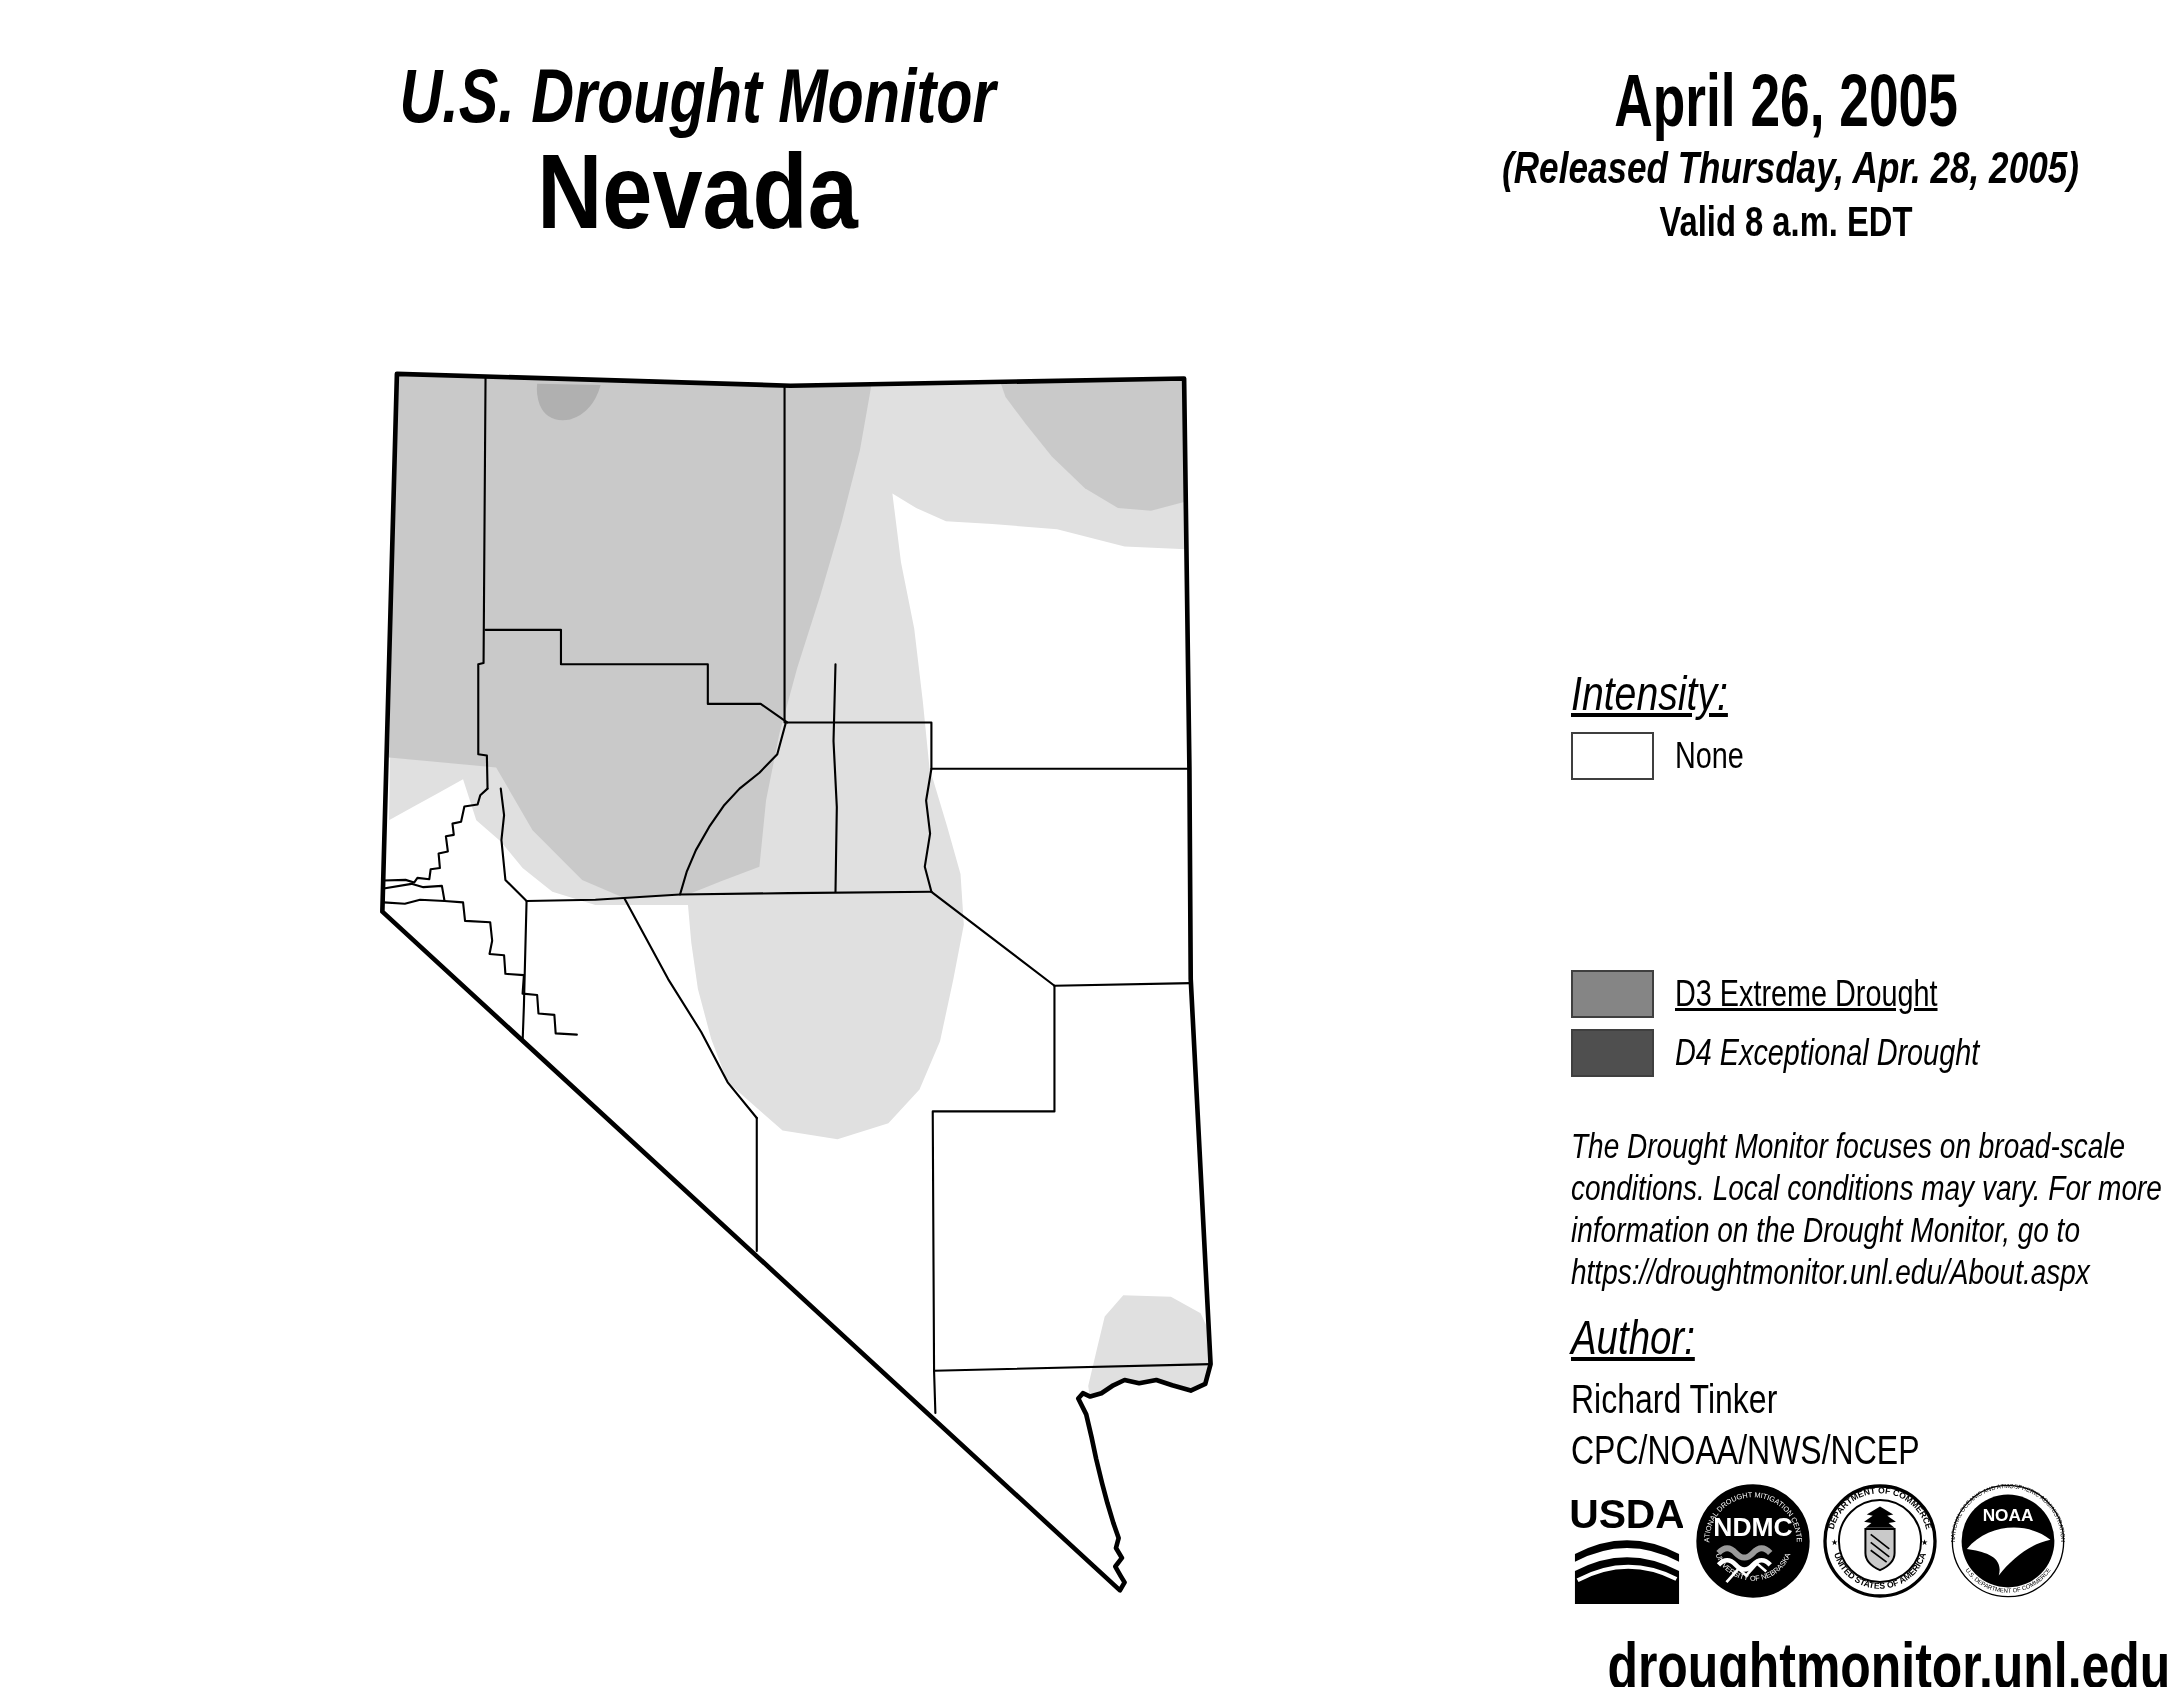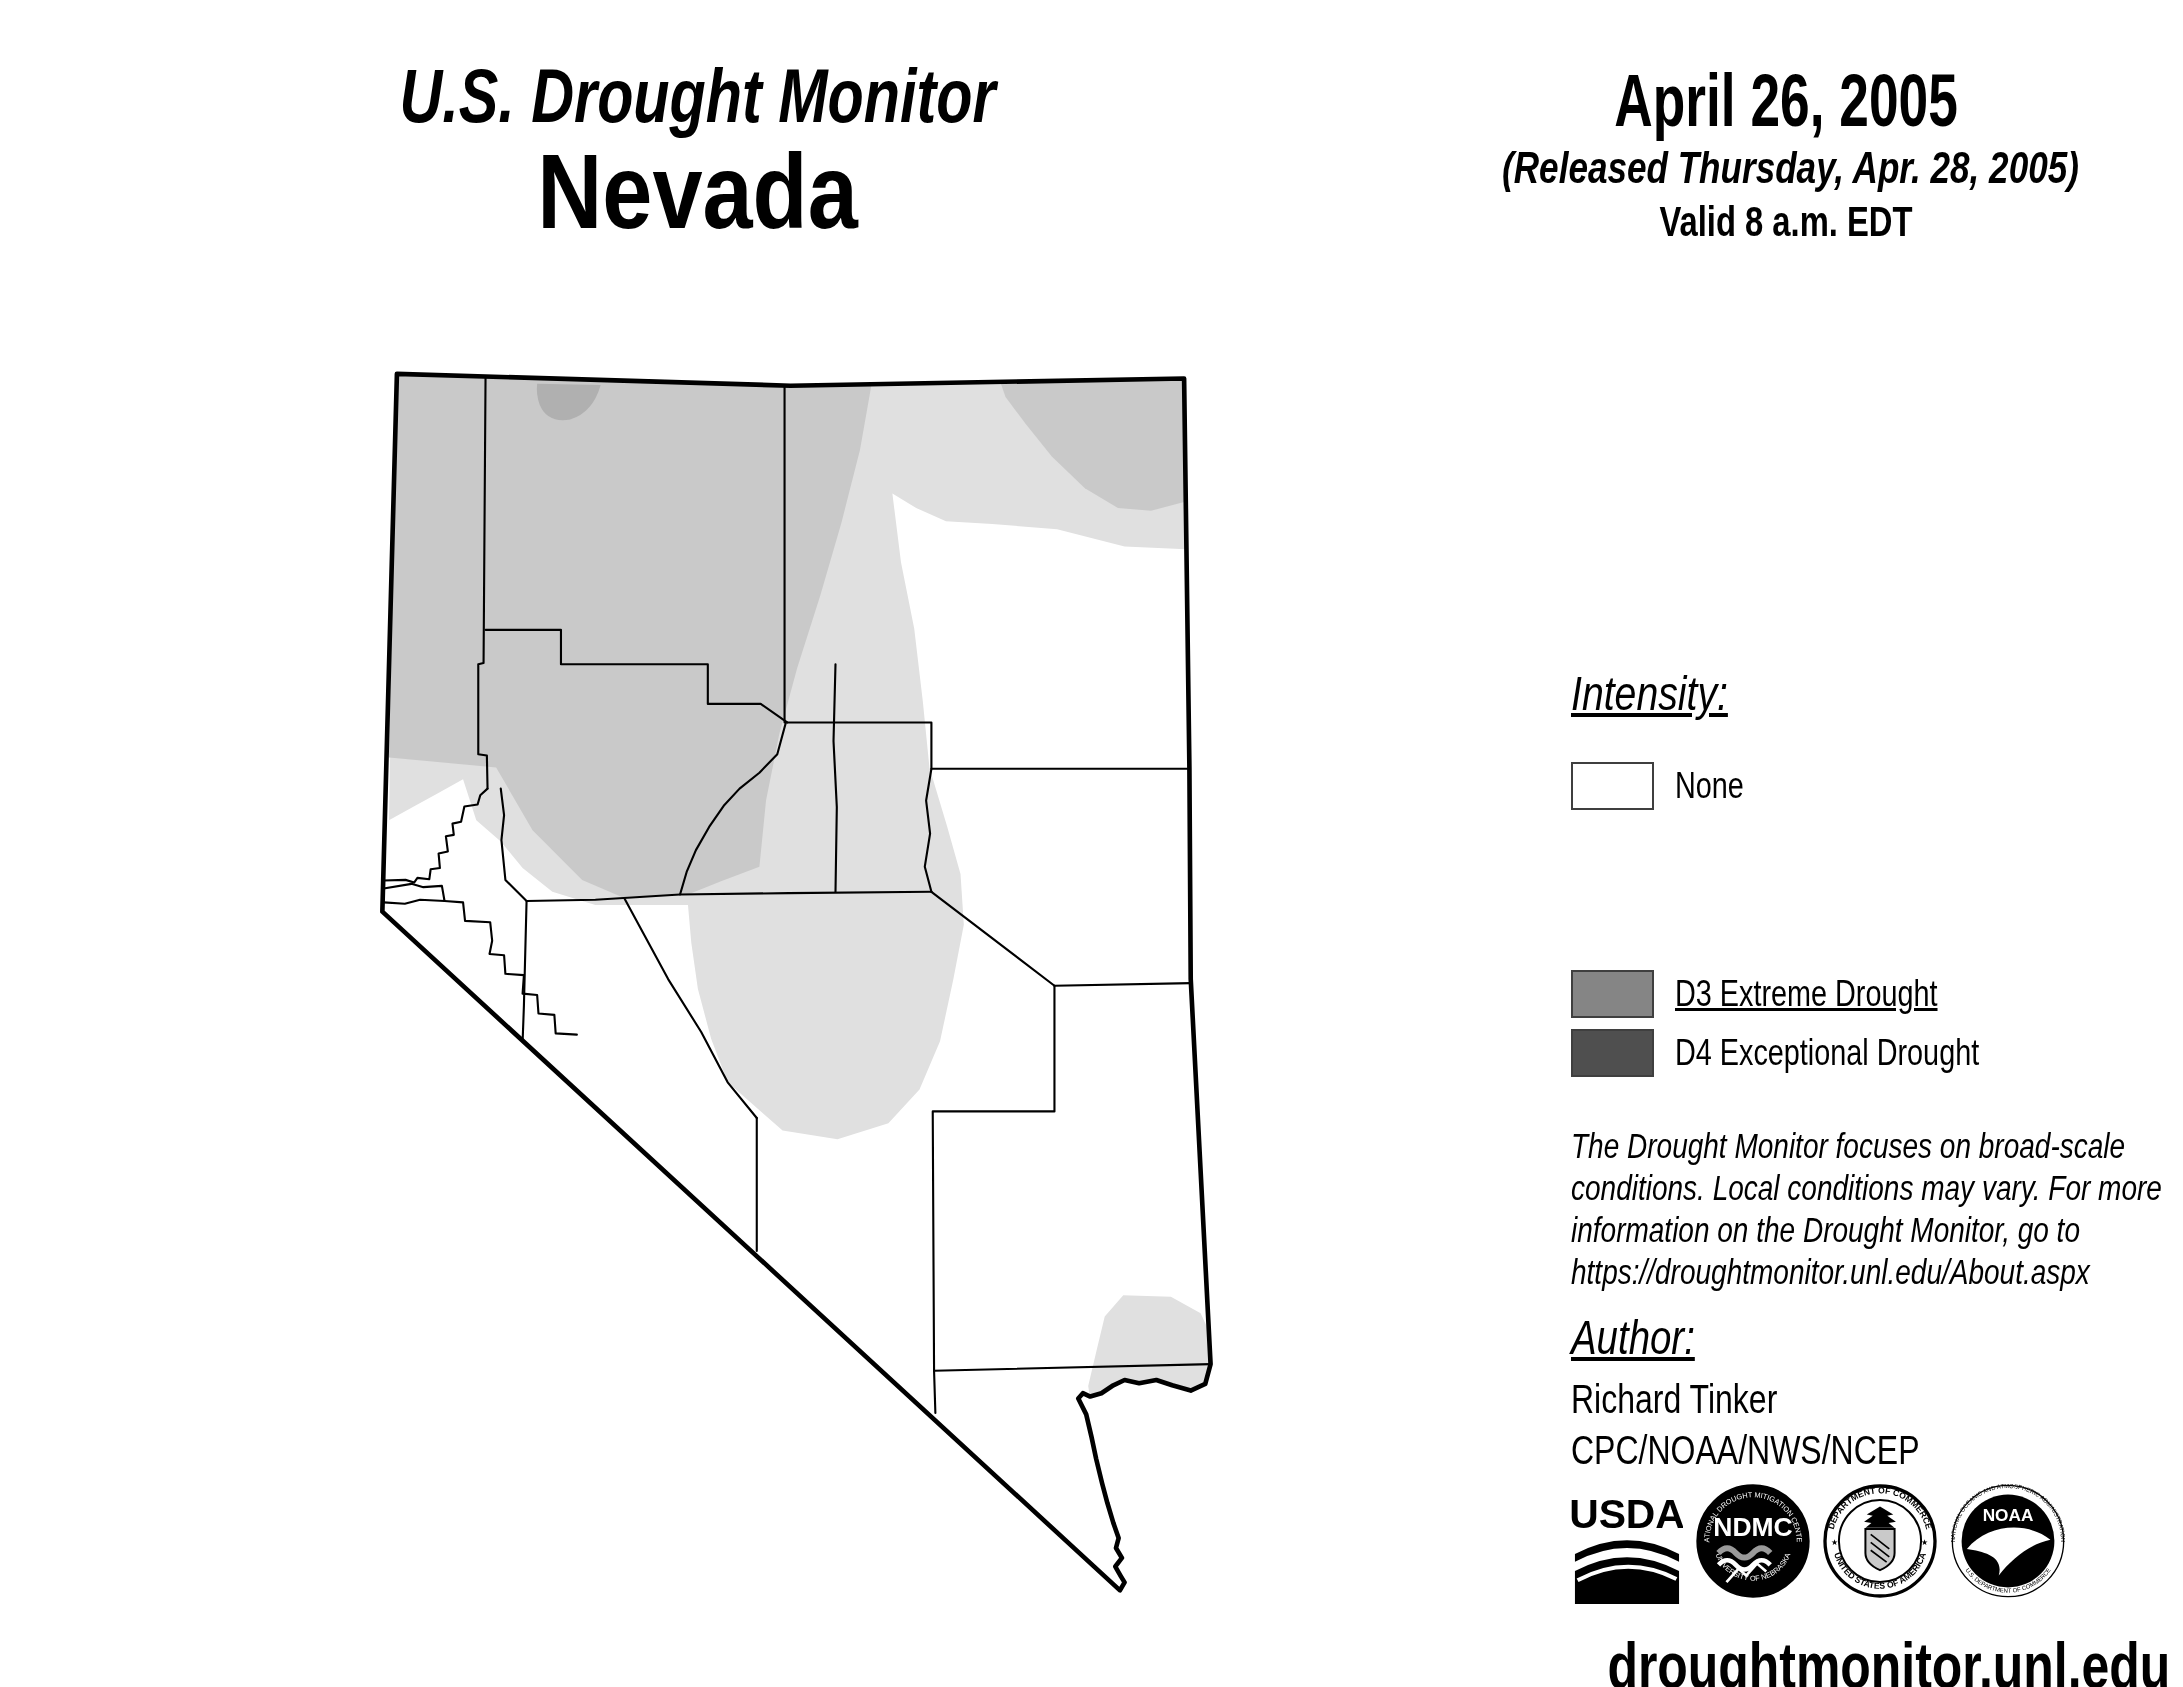--- a/index.html
+++ b/index.html
@@ -98,29 +98,29 @@
 
   <div class="abs title1 narrowC">U.S. Drought Monitor</div>
   <div class="abs title2">Nevada</div>
 
   <div class="abs dateMain">April 26, 2005</div>
   <div class="abs dateReleased narrowC">(Released Thursday, Apr. 28, 2005)</div>
   <div class="abs dateValid narrowC">Valid 8 a.m. EDT</div>
 
   <div class="abs legendHead narrowL">Intensity:</div>
 
-  <div class="abs legendRow" style="top:760px;">
+  <div class="abs legendRow" style="top:730px;">
     <div class="swatch" style="background: rgb(255, 255, 255);"></div>
     <span class="legendLabel">None</span>
   </div>
   <div class="abs legendRow" style="top:968px;text-decoration:underline;">
     <div class="swatch" style="background: rgb(133, 133, 133);"></div>
     <span class="legendLabel">D3 Extreme Drought</span>
   </div>
-  <div class="abs legendRow" style="top:1027px;">
+  <div class="abs legendRow" style="top:1027px;font-style:italic;">
     <div class="swatch" style="background: rgb(79, 79, 79);"></div>
     <span class="legendLabel">D4 Exceptional Drought</span>
   </div>
 
   <div class="abs disclaimer narrowL">
     <div>The Drought Monitor focuses on broad-scale</div>
     <div>conditions. Local conditions may vary. For more</div>
     <div>information on the Drought Monitor, go to</div>
     <div>https://droughtmonitor.unl.edu/About.aspx</div>
   </div>

